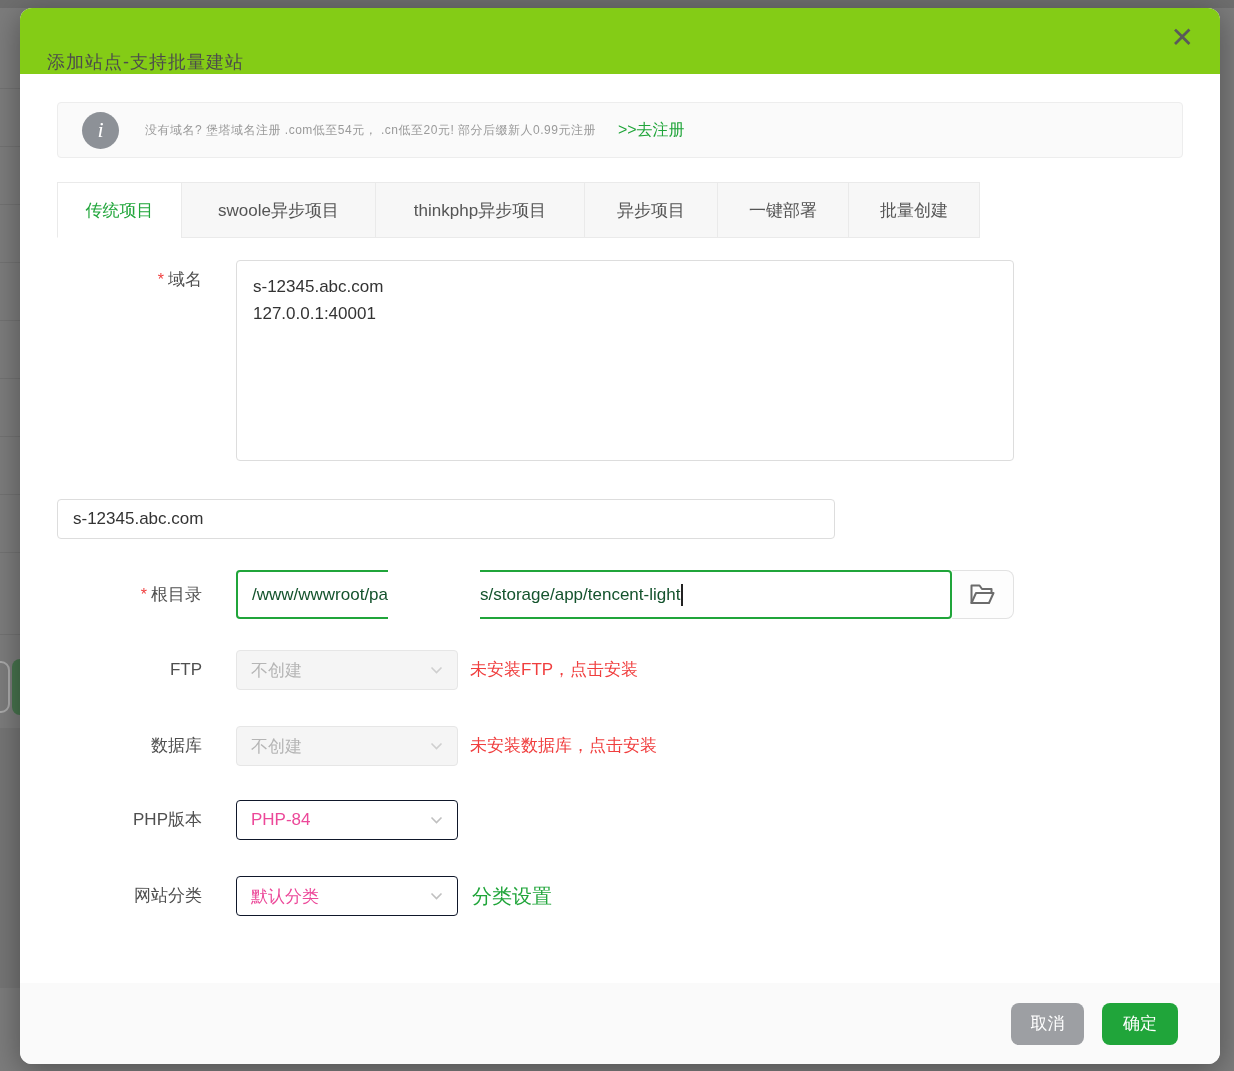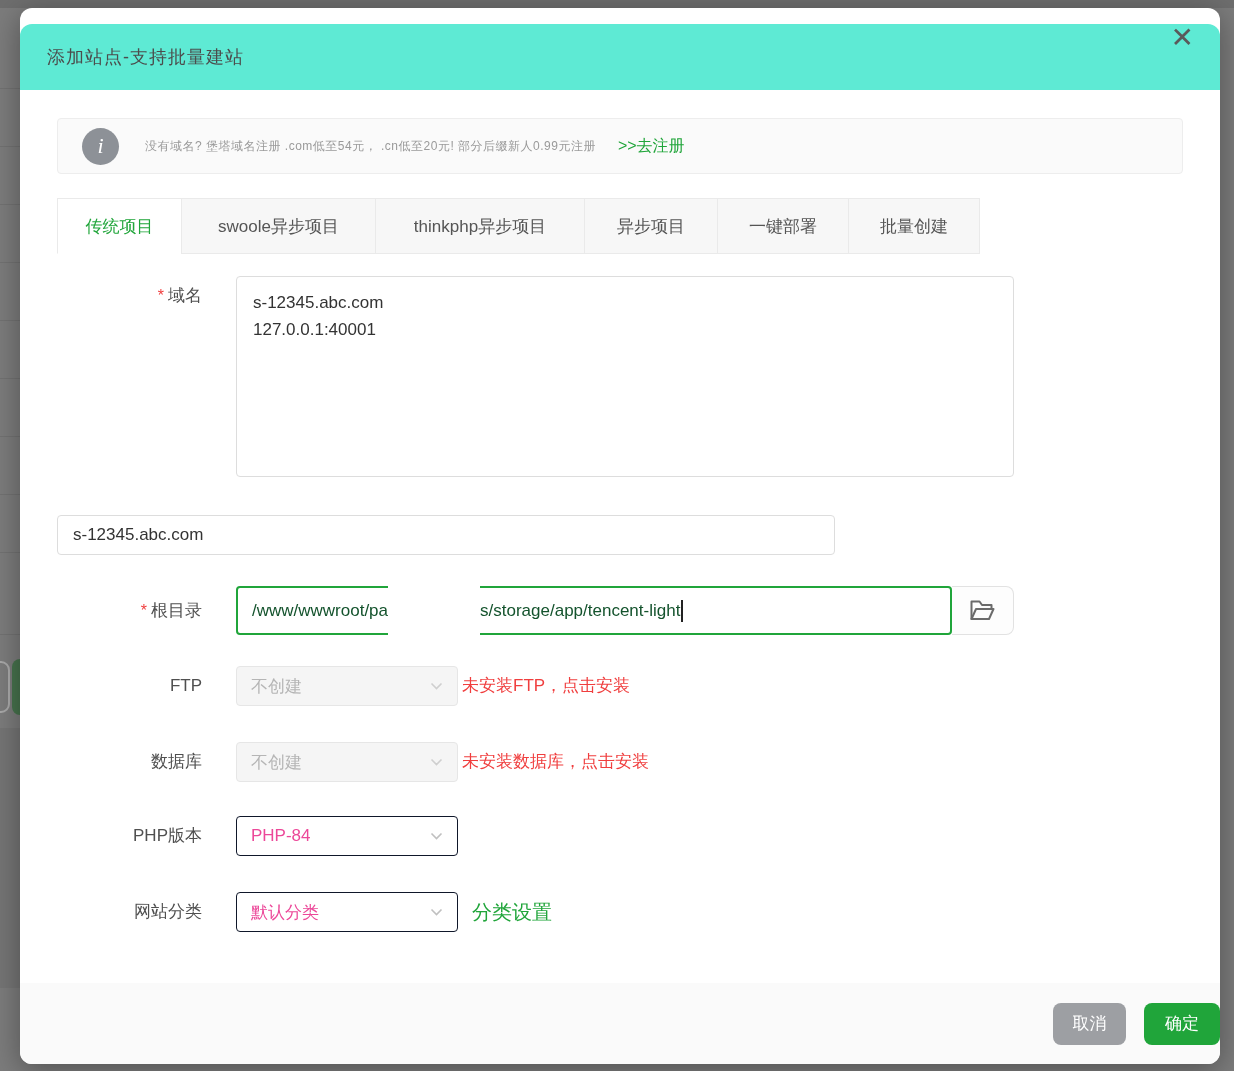--- a/index.html
+++ b/index.html
@@ -9,21 +9,21 @@
 
   
   .bg-topstrip { position:absolute; left:0; top:0; width:100%; height:8px; background:#6e6e6e; }
   .bg-line { position:absolute; left:0; width:22px; height:1px; background:rgba(0,0,0,0.08); }
   .bg-green-frag { position:absolute; left:12px; top:659px; width:16px; height:56px; background:#47734d; border-radius:10px; }
   .bg-gray-frag { position:absolute; left:-8px; top:661px; width:18px; height:52px; border:2px solid rgba(255,255,255,0.35); border-radius:10px; }
   .bg-dark-block { position:absolute; left:0; top:728px; width:20px; height:260px; background:rgba(0,0,0,0.05); }
 
   
   .dialog { position:absolute; left:20px; top:8px; width:1200px; height:1056px; background:#fff; border-radius:12px; box-shadow:0 6px 30px rgba(0,0,0,0.35); }
-  .dlg-header { height:66px; background:#5eead4; border-radius:12px 12px 0 0; display:flex; align-items:center; padding-left:27px;margin-top:16px; }
+  .dlg-header { height:66px; background:#84cc16; border-radius:12px 12px 0 0; display:flex; align-items:flex-end; padding-left:27px; }
   .dlg-title { font-size:18px; color:#4c4c4c; letter-spacing:1px; }
   .dlg-close { position:absolute; top:16px; right:26px; font-size:28px; line-height:28px; color:#5a5a5a; font-weight:300; cursor:pointer; }
 
   .content { padding:28px 37px 0 37px; }
 
   
   .banner { height:56px; background:#fafafa; border:1px solid #ededed; border-radius:4px; display:flex; align-items:center; padding-left:24px; margin-bottom:24px; }
   .info-circle { width:37px; height:37px; border-radius:50%; background:#8d9197; color:#fff; display:flex; align-items:center; justify-content:center; font-family:"Liberation Serif","DejaVu Serif",serif; font-style:italic; font-size:22px; margin-right:26px; flex:none; }
   .banner-text { font-size:12px; color:#9a9a9a; letter-spacing:0.5px; }
   .banner-link { font-size:16px; color:#20a53a; margin-left:22px; cursor:pointer; }
@@ -49,25 +49,25 @@
   .root-input span { font-size:17px; color:#14532d; white-space:pre; }
   .censor-patch { width:92px; height:60px; background:#fff; position:relative; z-index:5; flex:none; }
   .text-cursor { width:2px; height:22px; background:#222; margin-left:1px; flex:none; }
   .root-lbl { line-height:49px; }
   .folder-btn { width:62px; height:49px; border:1px solid #e2e2e2; border-left:none; border-radius:0 8px 8px 0; background:#fdfdfd; display:flex; align-items:center; justify-content:center; cursor:pointer; }
 
   .select { width:222px; height:40px; border-radius:4px; display:flex; align-items:center; justify-content:space-between; padding:0 14px; font-size:17px; cursor:pointer; }
   .select.disabled { background:#f5f5f5; border:1px solid #e6e6e6; color:#b5b5b5; cursor:not-allowed; }
   .select.normal { background:#fff; border:1px solid #0f172a; color:#ec4899; }
 
-  .warn { font-size:17px; color:#f03e3e; line-height:40px; margin-left:4px; }
+  .warn { font-size:17px; color:#f03e3e; line-height:40px; margin-left:12px; }
   .green-link { font-size:20px; color:#20a53a; line-height:40px; margin-left:14px; cursor:pointer; }
 
   
-  .dlg-footer { position:absolute; left:0; bottom:0; width:100%; height:81px; background:#fafafa; border-radius:0 0 12px 12px; display:flex; align-items:center; justify-content:flex-end; }
+  .dlg-footer { position:absolute; left:0; bottom:0; width:100%; height:81px; background:#fafafa; border-radius:0 0 12px 12px; display:flex; align-items:center; justify-content:flex-end; padding-right:42px; }
   .btn { height:42px; border:none; border-radius:8px; font-size:17px; color:#fff; font-family:inherit; cursor:pointer; }
   .btn-cancel { width:73px; background:#9d9fa3; margin-right:18px; }
   .btn-confirm { width:76px; background:#20a53a; }
 </style>
 </head>
 <body>
 
 <div class="stage">
 
   <div class="bg-topstrip"></div>

